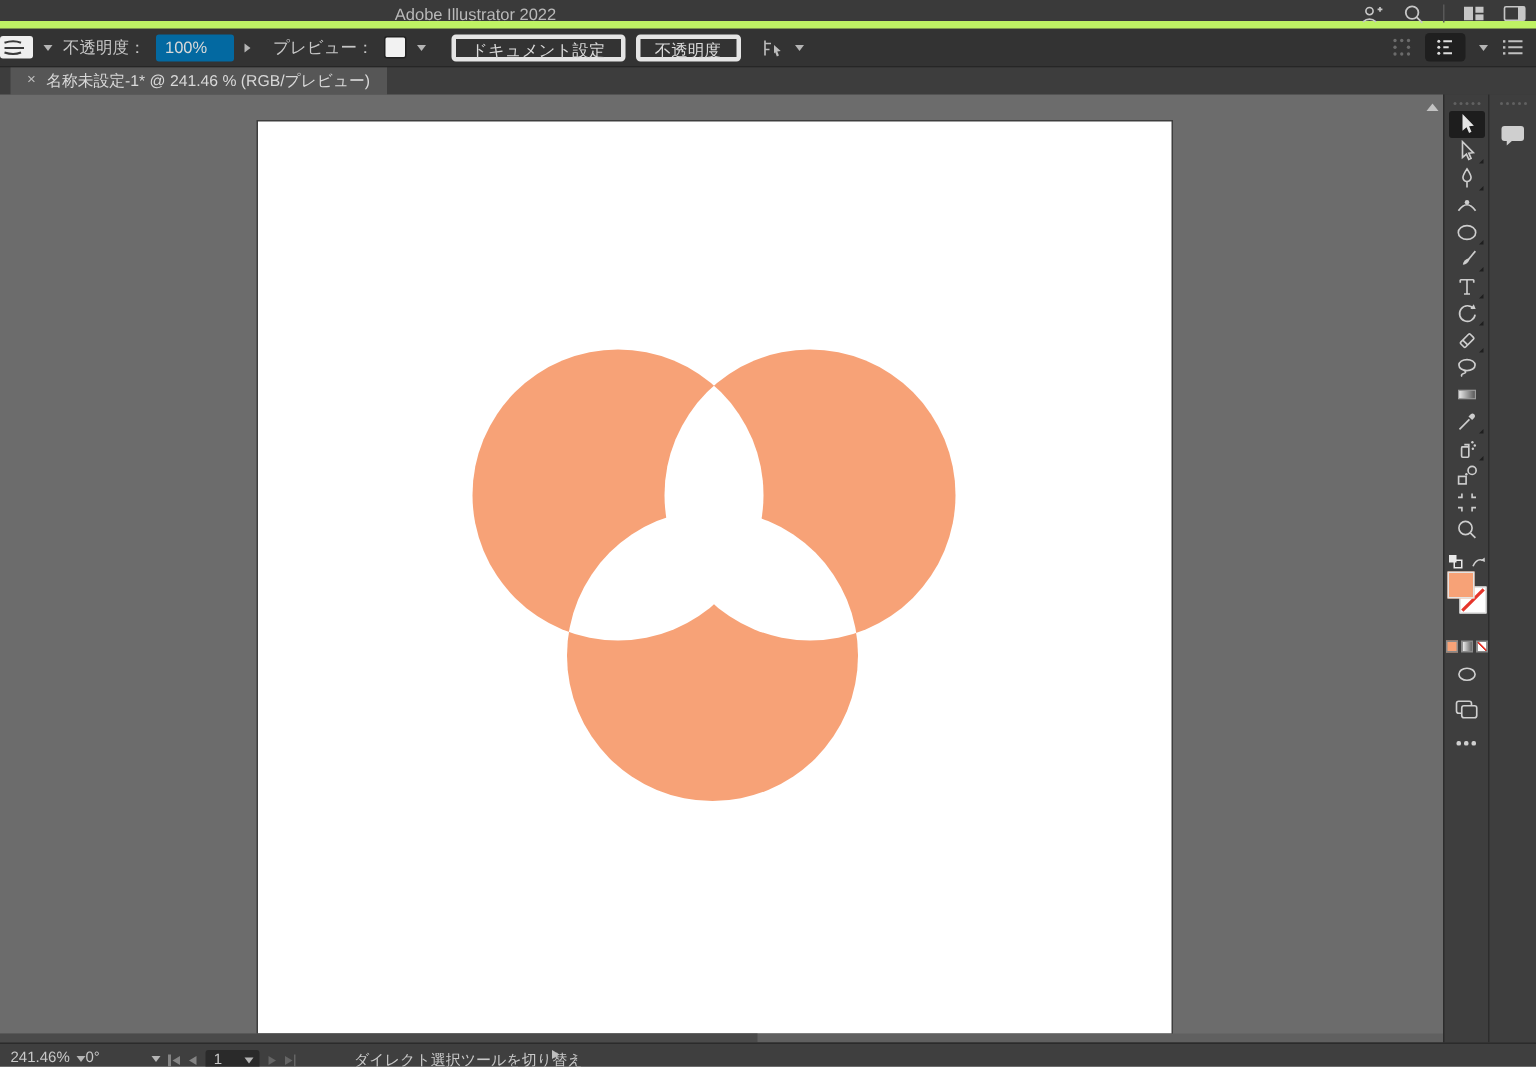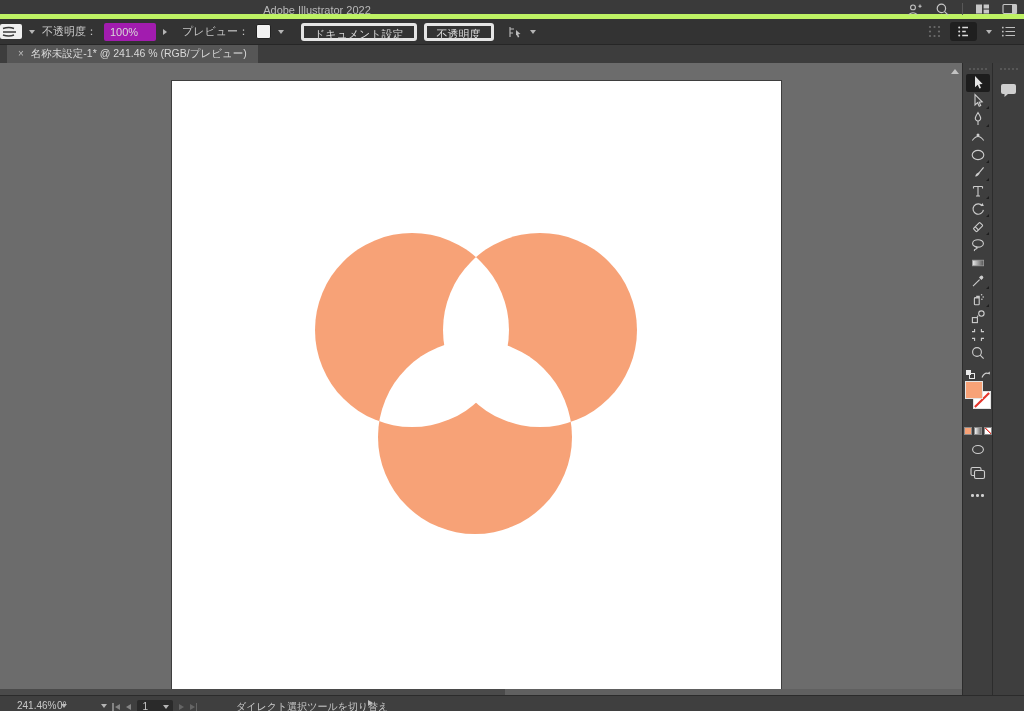--- a/index.html
+++ b/index.html
@@ -17,21 +17,21 @@
 
   
   .controlbar{height:26px;background:#333333;border-bottom:1px solid #262626;
        display:flex;align-items:center;gap:7px;padding-right:8px;font-size:11px;color:#c6c6c6}
   .brush-preview{width:22px;height:15px;background:#efefef;border-radius:2px;flex:none;
        display:flex;align-items:center;justify-content:center;overflow:hidden}
   .chev{width:0;height:0;border-left:3.5px solid transparent;border-right:3.5px solid transparent;
        border-top:4px solid #b5b5b5;flex:none}
   .chev-r{width:0;height:0;border-top:3.5px solid transparent;border-bottom:3.5px solid transparent;
        border-left:4px solid #b5b5b5;flex:none}
-  .field{width:52px;height:18px;background:#a21caf;border-radius:2px;color:#d8d8d8;
+  .field{width:52px;height:18px;background:#0369a1;border-radius:2px;color:#d8d8d8;
        line-height:18px;padding-left:6px}
   .mini-swatch{width:15px;height:15px;background:#f2f2f2;border-radius:2px;border:1px solid #222}
   .cb-btn{height:18px;border:3px solid #e5e5e5;border-radius:3px;background:transparent;
        color:#d9d9d9;font-size:11px;padding:0 10px;line-height:16px;white-space:nowrap;
        font-family:inherit}
   .cb-right{margin-left:auto;display:flex;align-items:center;gap:9px}
   .ws-btn{width:27px;height:19px;background:#1f1f1f;border-radius:3px;display:flex;
        align-items:center;justify-content:center}
 
   
@@ -79,21 +79,21 @@
   .mode-icon{margin-top:9px}
   .screen-icon{margin-top:10px}
   .ellipsis{display:flex;gap:2.5px;margin-top:14px}
   .ellipsis i{width:2.5px;height:2.5px;background:#cfcfcf;border-radius:50%}
   .bubble{margin-top:8px}
 
   
   .statusbar{height:22px;background:#3f3f3f;border-top:1px solid #2b2b2b;position:relative;
        font-size:10px;color:#c9c9c9}
   .sb-item{position:absolute;top:4px;display:flex;align-items:center;gap:5px;white-space:nowrap}
-  .sb-zoom{left:17px}
+  .sb-zoom{left:7px}
   .sb-rot{left:57px;width:50px;justify-content:space-between}
   .sb-nav{left:112px;gap:6px}
   .sb-field{width:36px;height:13px;background:#2a2a2a;border-radius:2px;display:flex;
        align-items:center;padding:0 4px 0 6px;justify-content:space-between}
   .tri-l{width:0;height:0;border-top:3.5px solid transparent;border-bottom:3.5px solid transparent;
        border-right:5px solid #bdbdbd}
   .tri-r{width:0;height:0;border-top:3.5px solid transparent;border-bottom:3.5px solid transparent;
        border-left:5px solid #bdbdbd}
   .bar{width:1.5px;height:8px;background:#bdbdbd}
   .pair{display:flex;align-items:center;gap:1px}

